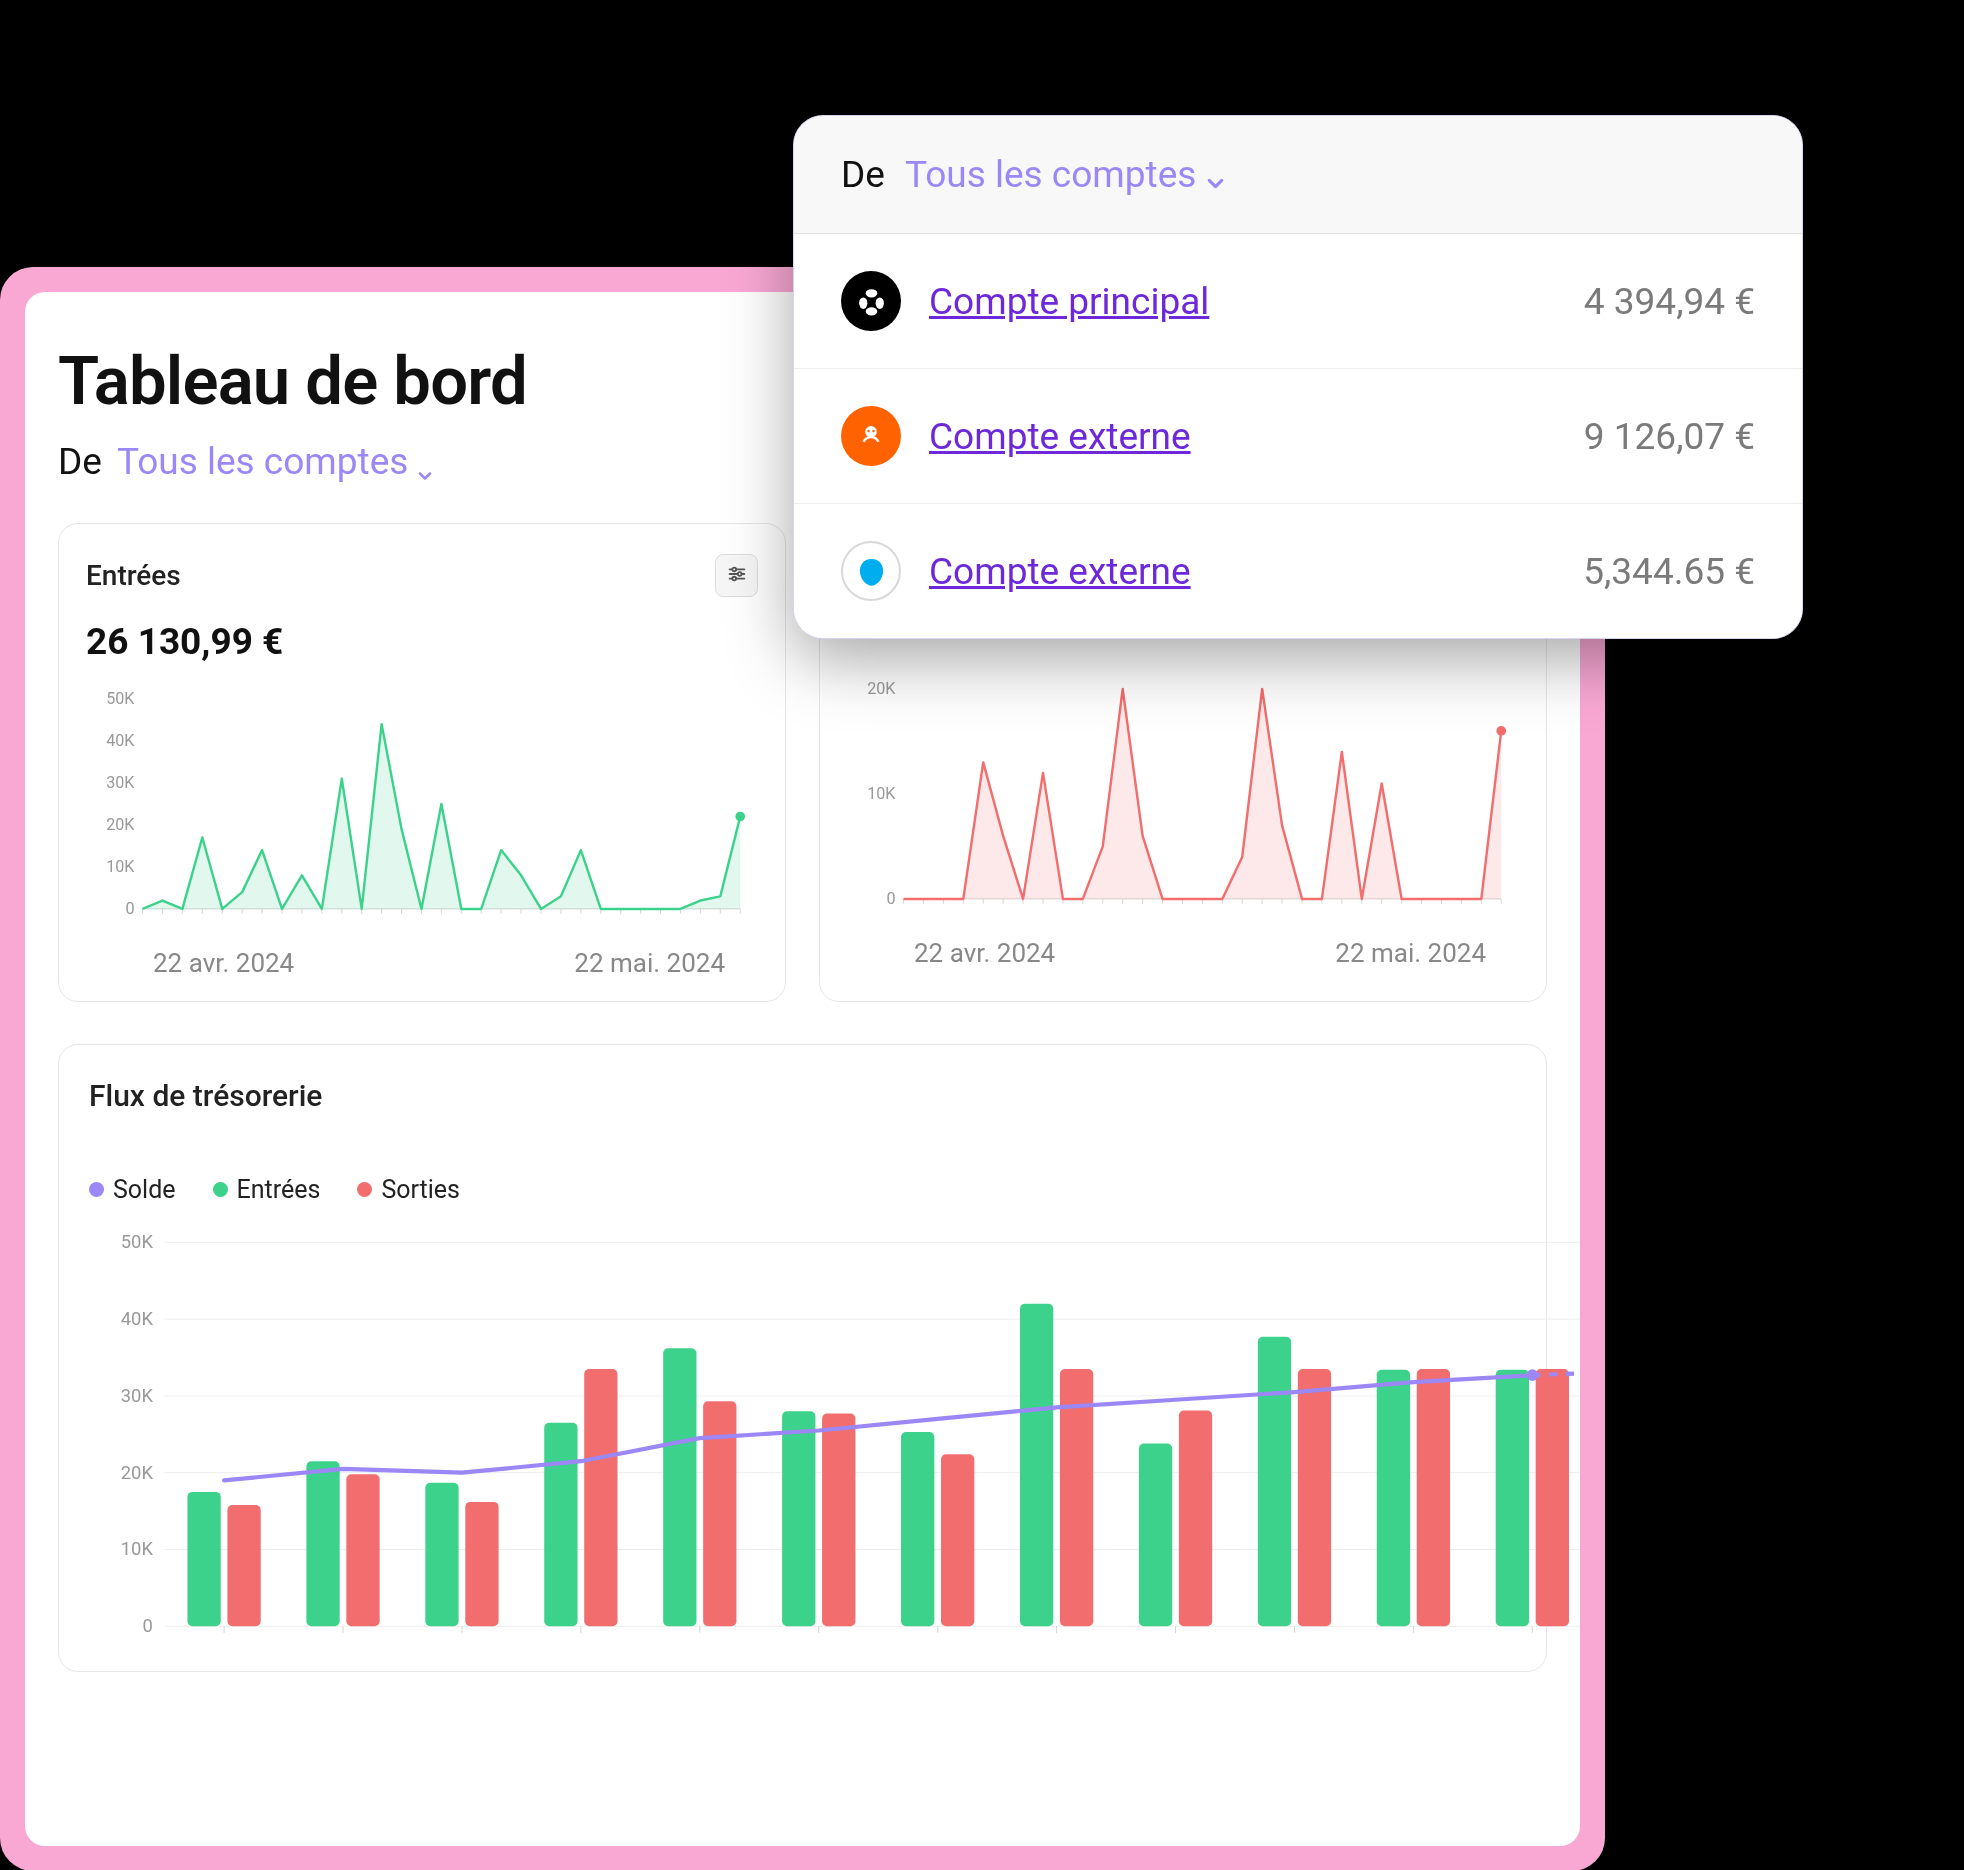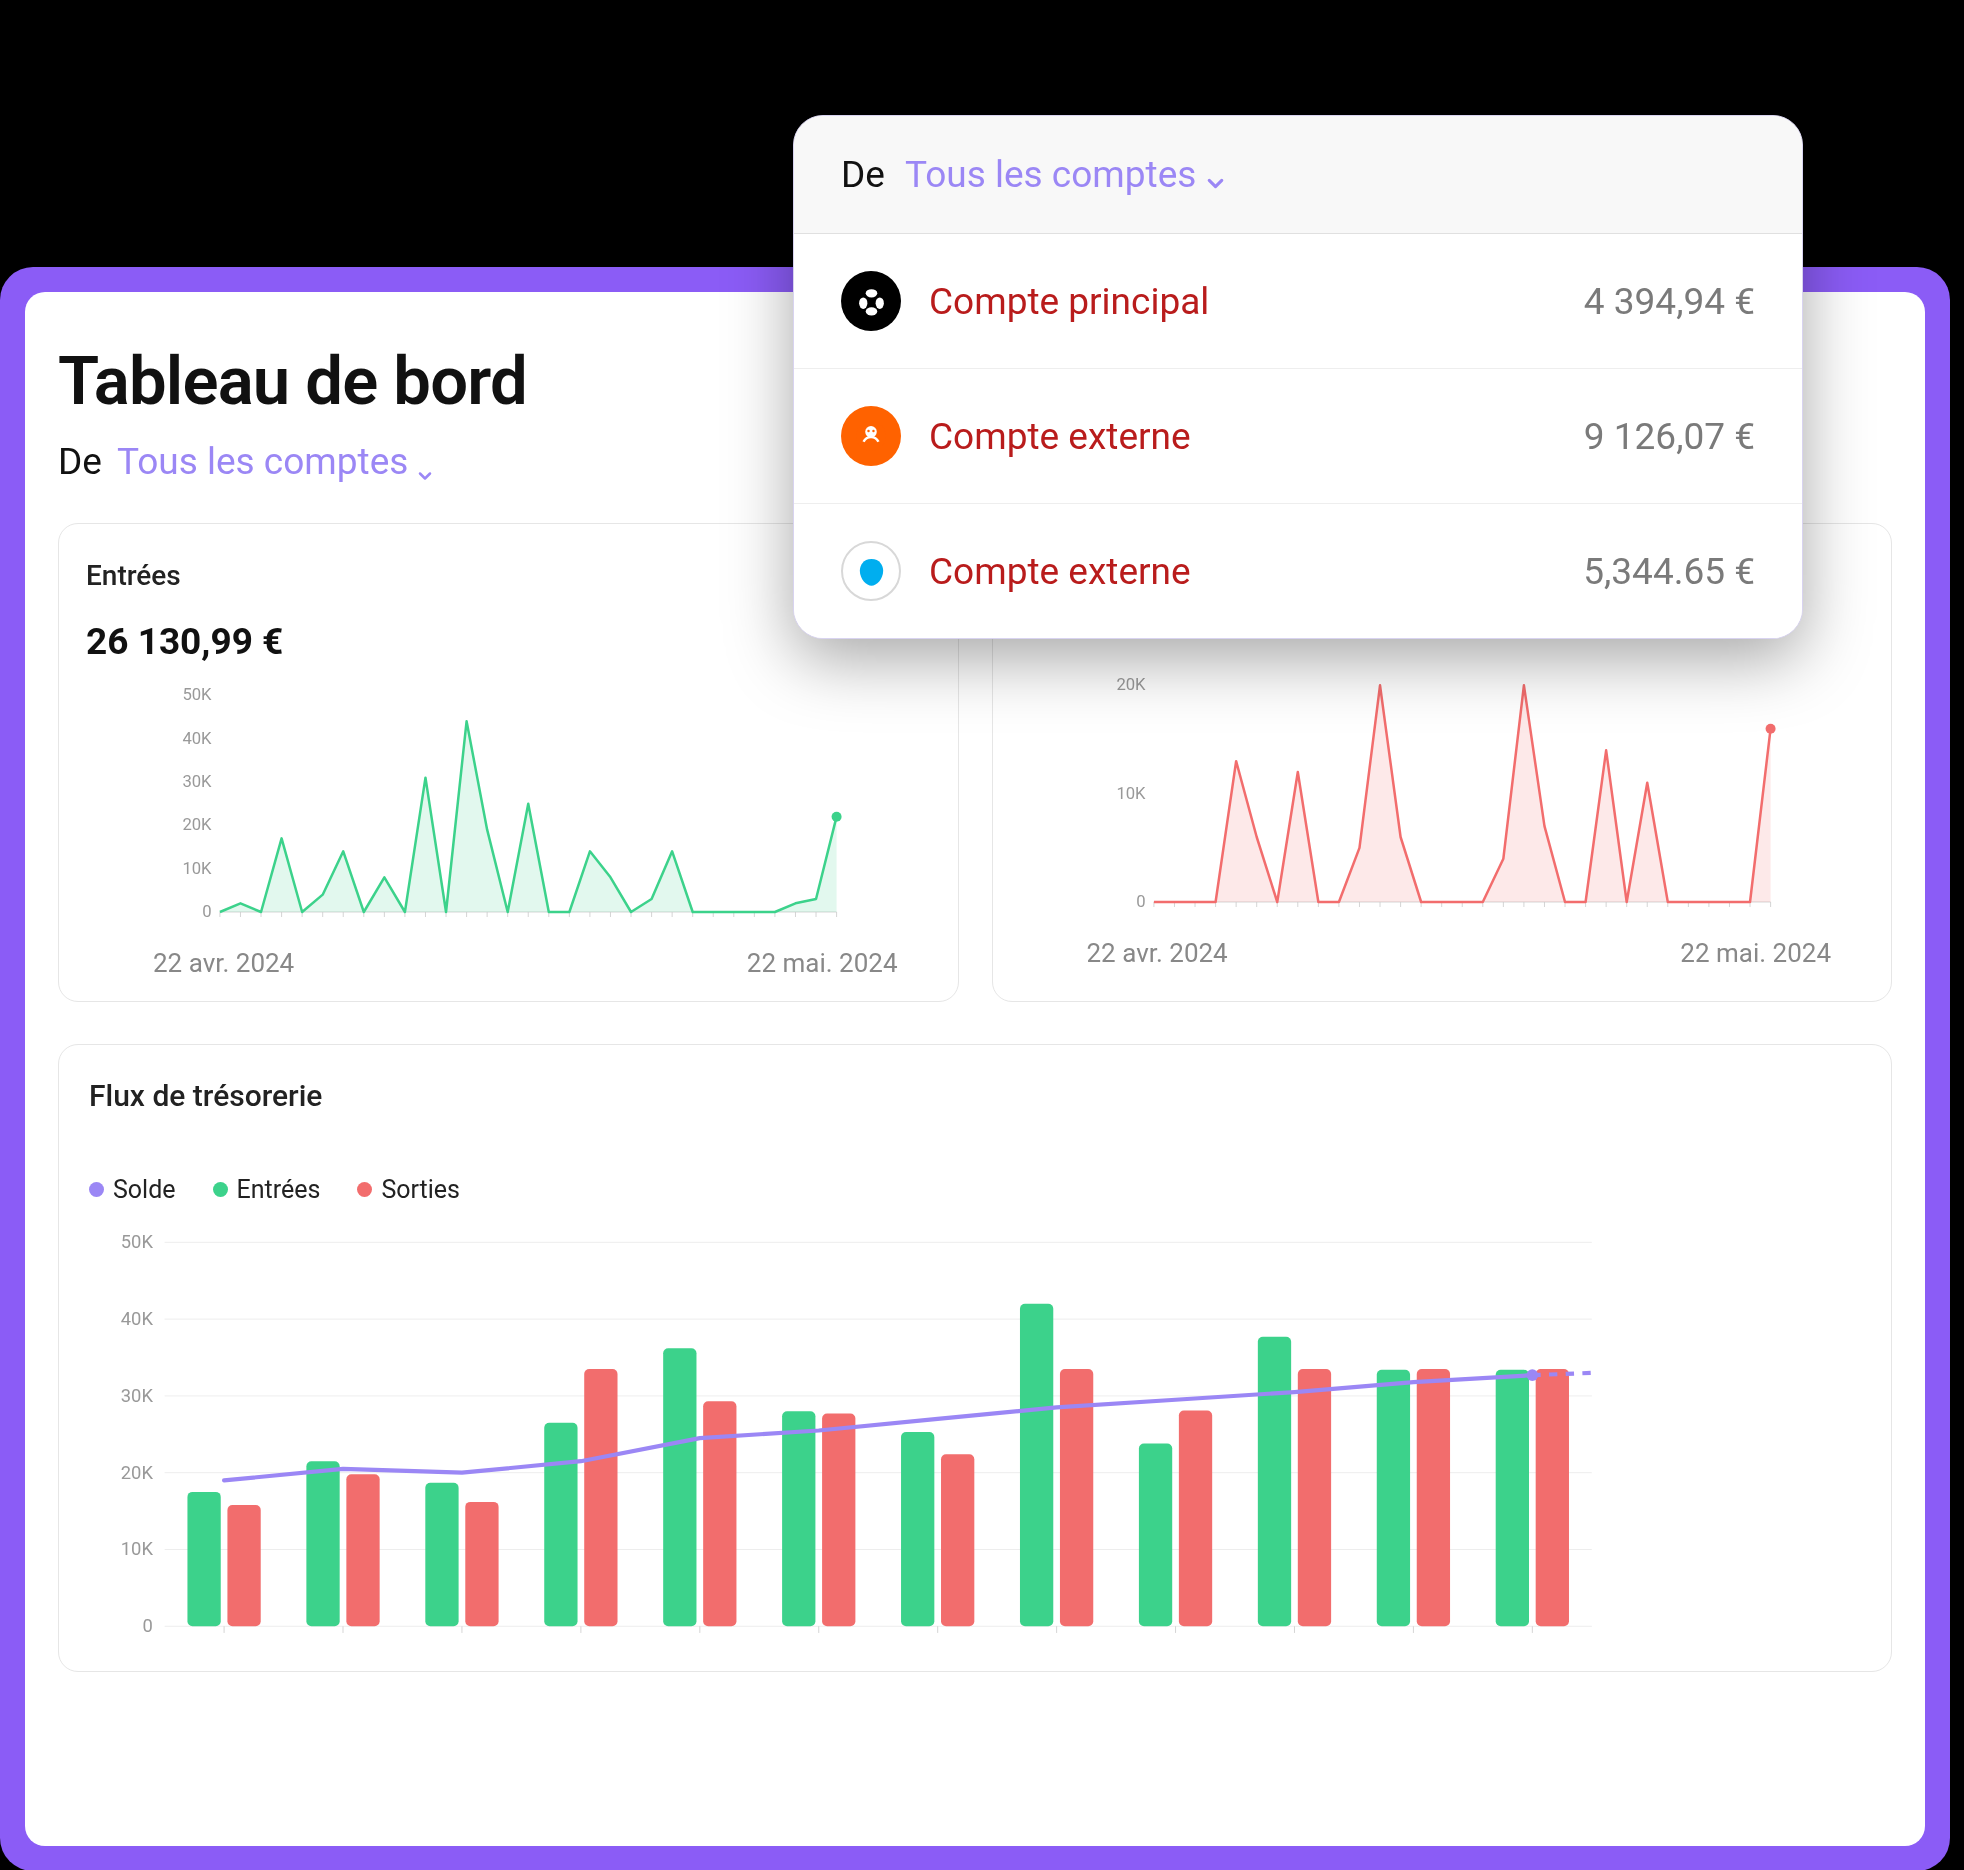--- a/index.html
+++ b/index.html
@@ -8,23 +8,23 @@
     background: #000;
     width: 1965px;
     height: 1871px;
     position: relative;
     overflow: hidden;
   }
   .device-frame {
     position: absolute;
     top: 267px;
     left: 0;
-    width: 1950px;
+    width: 1605px;
     height: 1604px;
-    background: #8b5cf6;
+    background: #f9a8d4;
     border-radius: 33px;
     padding: 25px;
   }
   .app-surface {
     background: #fff;
     border-radius: 20px;
     width: 100%;
     height: 100%;
     padding: 50px 33px 0 33px;
     overflow: hidden;
@@ -146,21 +146,21 @@
     cursor:pointer;
   }
   .acct-row:first-of-type { border-top: none; }
   .acct-icon {
     width: 60px; height:60px;
     border-radius: 50%;
     display:flex; align-items:center; justify-content:center;
     flex-shrink: 0;
   }
   .acct-icon.ring { border: 2.5px solid #d8d8d8; }
-  .acct-name { font-size: 37px; color:#b91c1c; flex:1; }
+  .acct-name { font-size: 37px; color:#6d28d9; flex:1;text-decoration:underline; }
   .acct-bal { font-size: 37px; color:#7a7a7a; }
 
   .y-tick-label { font-size:20px; fill:#999; }
 </style>
 </head>
 <body>
 
 <div class="device-frame">
   <div class="app-surface">
 

